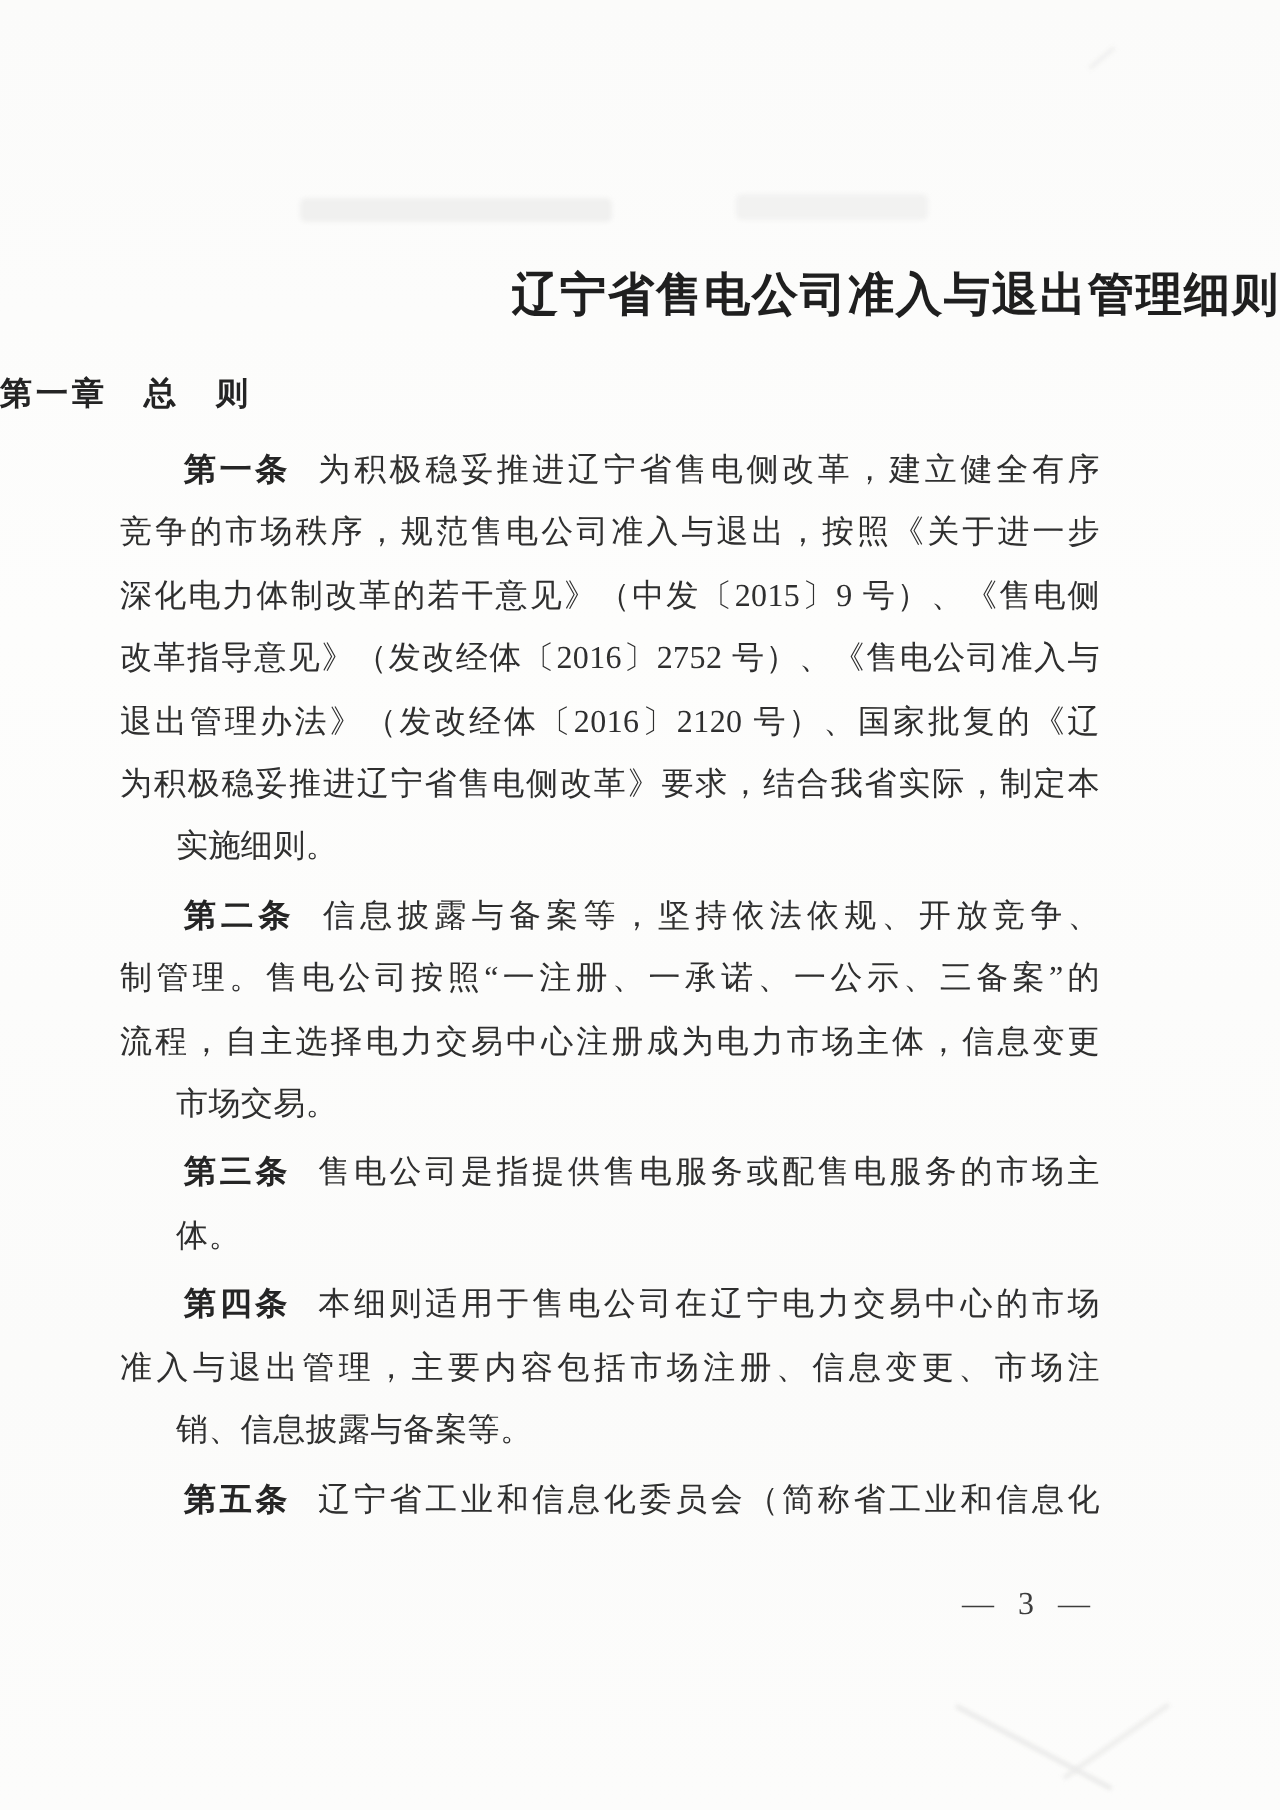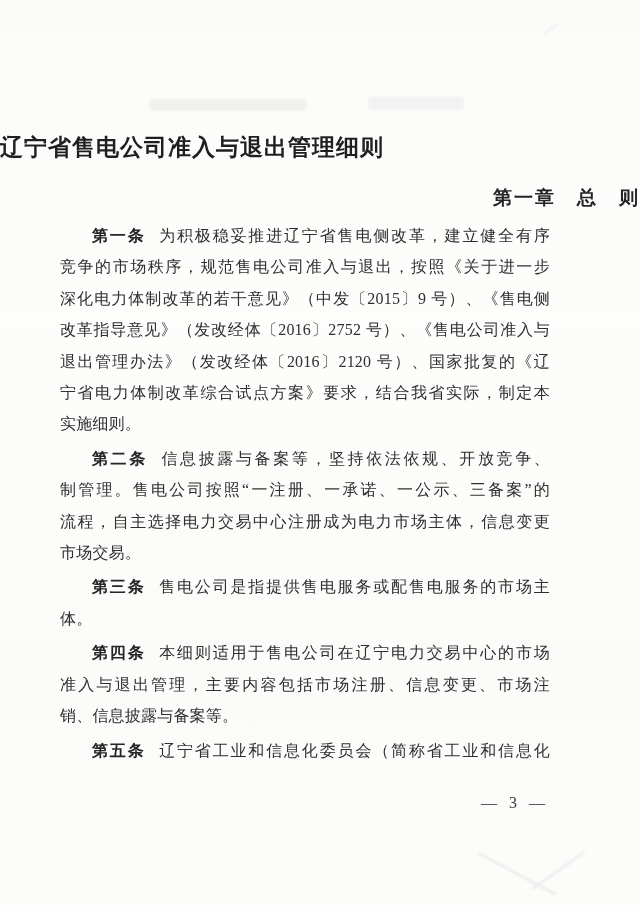--- a/index.html
+++ b/index.html
@@ -53,35 +53,35 @@
     background: #eaeae9;
     transform: rotate(-35deg);
     transform-origin: left center;
   }
   .doc-title {
     position: absolute;
     top: 131px;
     left: 0;
     width: 100%;
     margin: 0;
-    text-align: left;
+    text-align: right;
     font-size: 23px;
     line-height: 34px;
     font-weight: bold;
     letter-spacing: 1px;
     color: #1f1f1f;
   }
   .chapter-heading {
     position: absolute;
     top: 185px;
     left: 0;
     width: 100%;
     margin: 0;
-    text-align: right;
-    font-size: 19px;
+    text-align: left;
+    font-size: 16px;
     line-height: 26px;
     font-weight: bold;
     letter-spacing: 2px;
     color: #242424;
   }
   .doc-body {
     position: absolute;
     top: 220px;
     left: 60px;
     width: 490px;
@@ -95,20 +95,21 @@
     display: block;
     text-align: justify;
     text-align-last: justify;
     letter-spacing: 0.2px;
   }
   .line.first {
     text-indent: 2em;
   }
   .line.natural {
     text-align-last: left;
+    margin-left: 28px;
   }
   .lead {
     font-weight: bold;
     color: #252525;
     margin-right: 0.85em;
   }
   .page-number {
     position: absolute;
     top: 794px;
     right: 94px;
@@ -134,21 +135,21 @@
   <h2 class="chapter-heading">第一章　总　则</h2>
 
   <div class="doc-body">
 
     <p class="para">
       <span class="line first"><span class="lead">第一条</span><span>为积极稳妥推进辽宁省售电侧改革，建立健全有序</span></span>
       <span class="line">竞争的市场秩序，规范售电公司准入与退出，按照《关于进一步</span>
       <span class="line">深化电力体制改革的若干意见》（中发〔2015〕9 号）、《售电侧</span>
       <span class="line">改革指导意见》（发改经体〔2016〕2752 号）、《售电公司准入与</span>
       <span class="line">退出管理办法》（发改经体〔2016〕2120 号）、国家批复的《辽</span>
-      <span class="line">宁省电力体制改革综合试点方案》要求，结合我省实际，制定本</span>
+      <span class="line">为积极稳妥推进辽宁省售电侧改革》要求，结合我省实际，制定本</span>
       <span class="line natural">实施细则。</span>
     </p>
 
     <p class="para">
       <span class="line first"><span class="lead">第二条</span><span>信息披露与备案等，坚持依法依规、开放竞争、</span></span>
       <span class="line">制管理。售电公司按照“一注册、一承诺、一公示、三备案”的</span>
       <span class="line">流程，自主选择电力交易中心注册成为电力市场主体，信息变更</span>
       <span class="line natural">市场交易。</span>
     </p>
 

